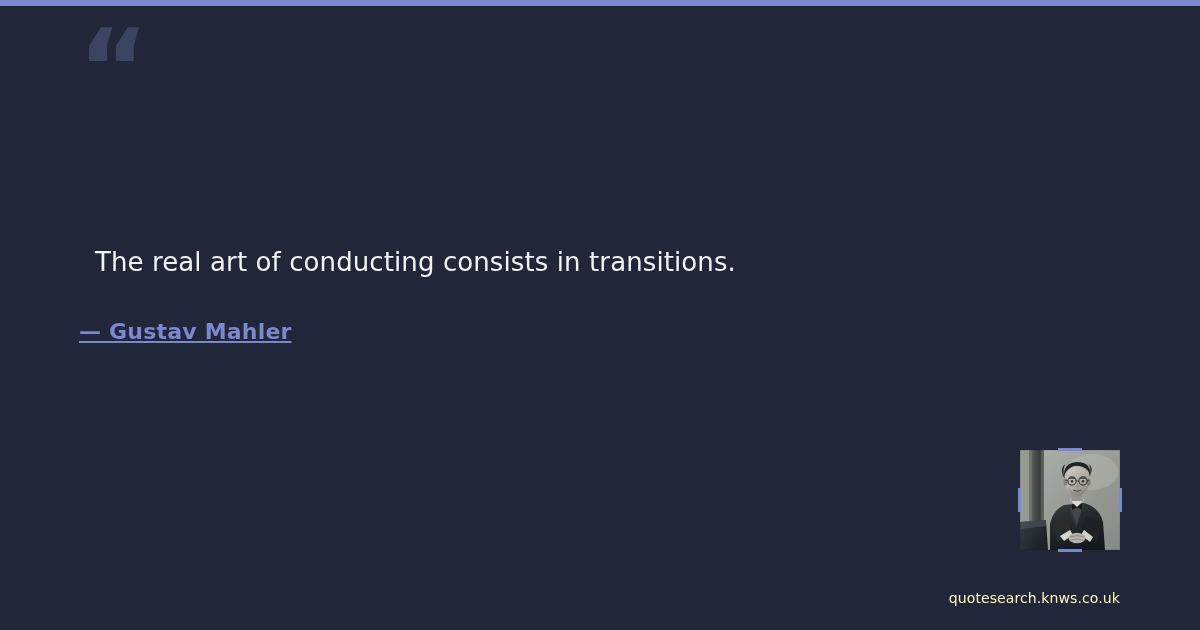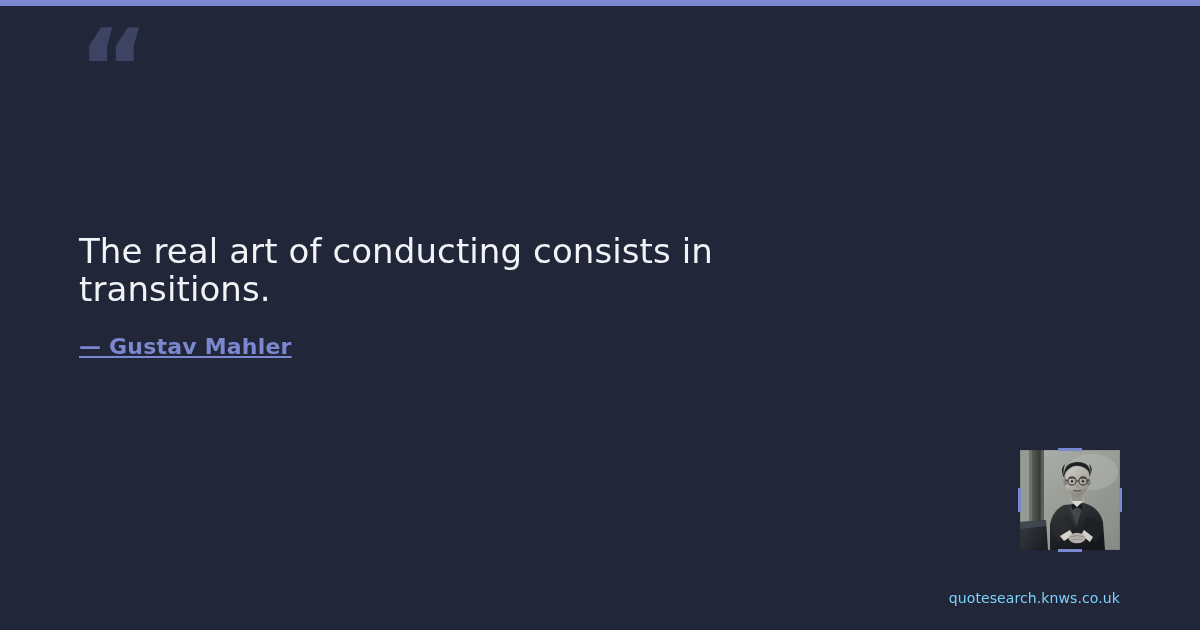--- a/index.html
+++ b/index.html
@@ -48,23 +48,23 @@
 
   
   #quote-block {
     position: absolute;
     left: 79px;
     top: 232px;
     width: 760px;
   }
 
   #quote-text {
-    margin: 0;
-    font-family: "DejaVu Sans", "Liberation Sans", sans-serif;
-    font-size: 34px;
+    margin: 16px;
+    font-family: "DejaVu Sans", "Liberation Sans", sans-serif;
+    font-size: 26px;
     font-weight: 400;
     line-height: 1.12;
     color: #f2f3f7;
     letter-spacing: 0.1px;
   }
 
   #quote-author {
     margin: 0;
     padding-top: 26px;
     font-family: "DejaVu Sans", "Liberation Sans", sans-serif;
@@ -123,21 +123,21 @@
   }
 
   
   #source-url {
     position: absolute;
     right: 80px;
     top: 590px;
     font-family: "DejaVu Sans", "Liberation Sans", sans-serif;
     font-size: 14px;
     font-weight: 400;
-    color: #7dd3fc;
+    color: #fef9c3;
     letter-spacing: 0.1px;
     text-align: right;
   }
 </style>
 </head>
 <body>
 
 <div id="quote-card">
 
   <div id="top-accent-bar"></div>

